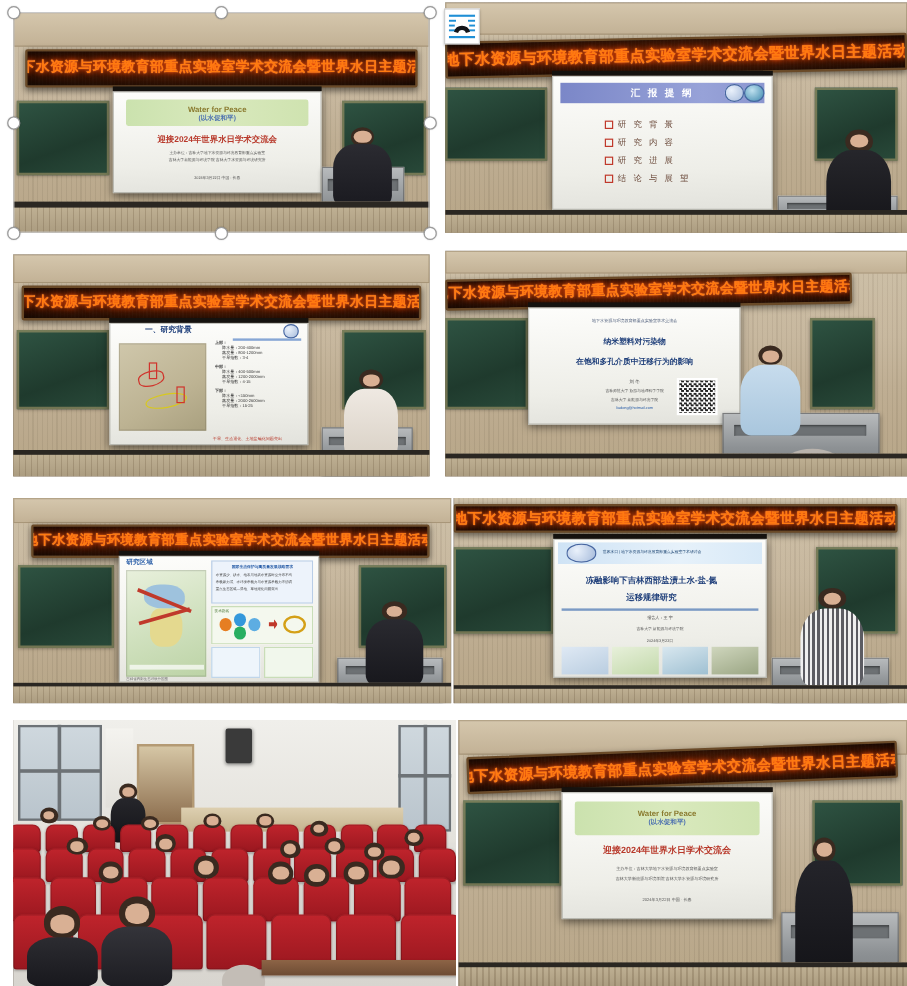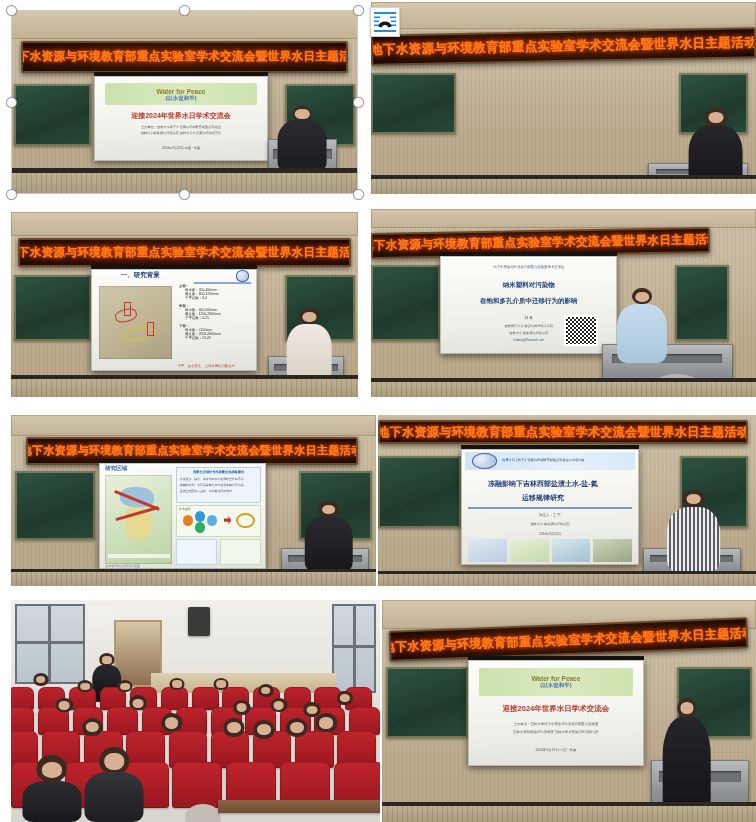--- a/index.html
+++ b/index.html
@@ -244,20 +244,37 @@
 
   <div class="photo" style="left:371px; top:2px; width:385px; height:192px;">
     <div class="hall">
       <div class="wall"></div>
       <div class="wallpanel" style="left:0; top:0; right:0; height:14%;"></div>
       <div class="ledframe" style="left:0%; top:15%; right:0%; height:16%; transform:rotate(-1.1deg);">
         <span class="ledtext" style="font-size:12.5px;">地下水资源与环境教育部重点实验室学术交流会暨世界水日主题活动</span>
       </div>
       <div class="board" style="left:0%; top:37%; width:22%; height:32%;"></div>
       <div class="board" style="right:2%; top:37%; width:18%; height:32%;"></div>
+      <div class="screen" style="left:23%; top:32%; width:48%; height:58%;">
+        <div class="screentop"></div>
+        <div class="slide">
+          <div class="sl-hdr" style="font-size:8px;">
+            <span>汇 报 提 纲</span>
+          </div>
+          <div class="logo-circ" style="right:13%; top:6%; width:9%; height:13%;"></div>
+          <div class="logo-circ" style="right:4%; top:6%; width:9%; height:13%;
+               background:radial-gradient(circle at 40% 35%,#bfe1ef,#2f7fa6);"></div>
+          <ul class="sl-list" style="font-size:7px;">
+            <li>研 究 背 景</li>
+            <li>研 究 内 容</li>
+            <li>研 究 进 展</li>
+            <li>结 论 与 展 望</li>
+          </ul>
+        </div>
+      </div>
       <div class="podium" style="left:72%; top:84%; width:26%; height:16%;">
         <div class="slot"></div>
       </div>
       <div class="person" style="left:82%; top:55%; width:15%; height:45%;">
         <div class="head" style="top:0; width:40%; height:22%;"></div>
         <div class="face" style="top:5%; width:26%; height:13%;"></div>
         <div class="body" style="top:20%; width:95%; height:80%;
              background:linear-gradient(180deg,#26262b,#141418);"></div>
       </div>
       <div class="stagefront" style="height:10%;">

